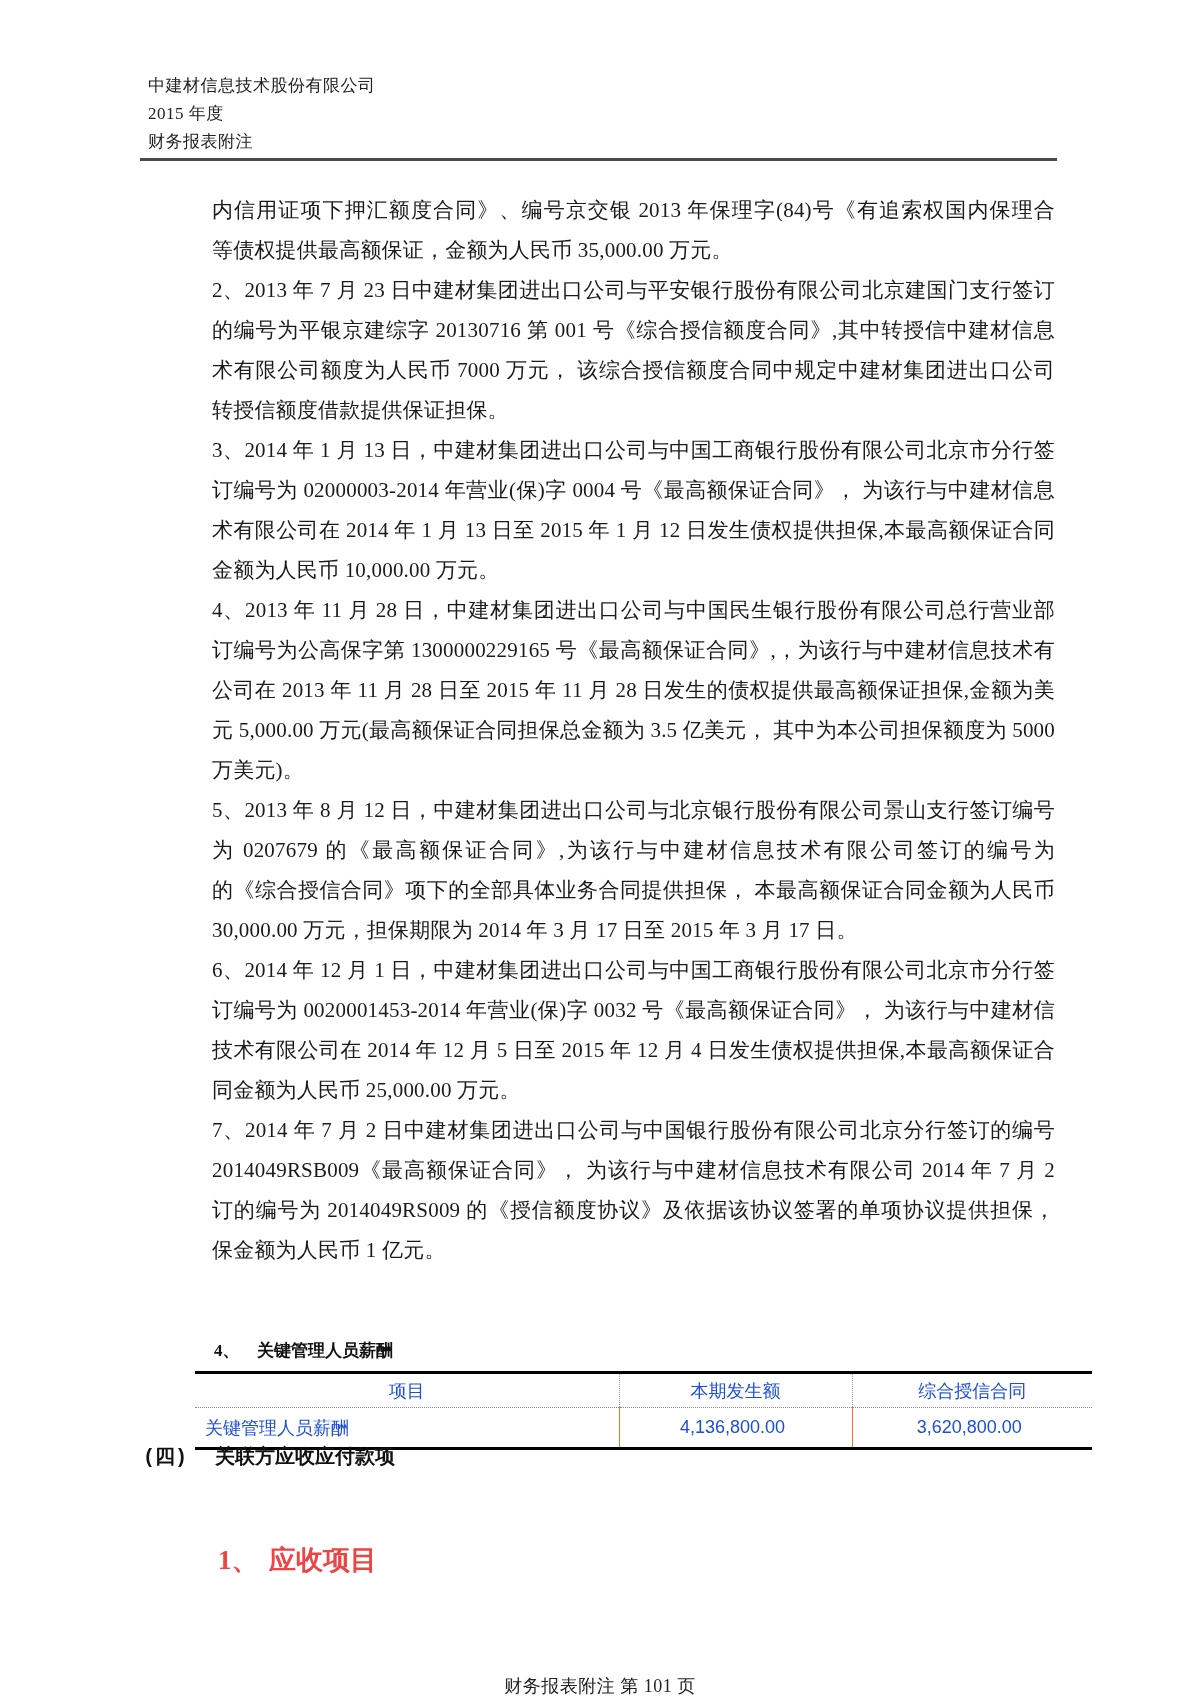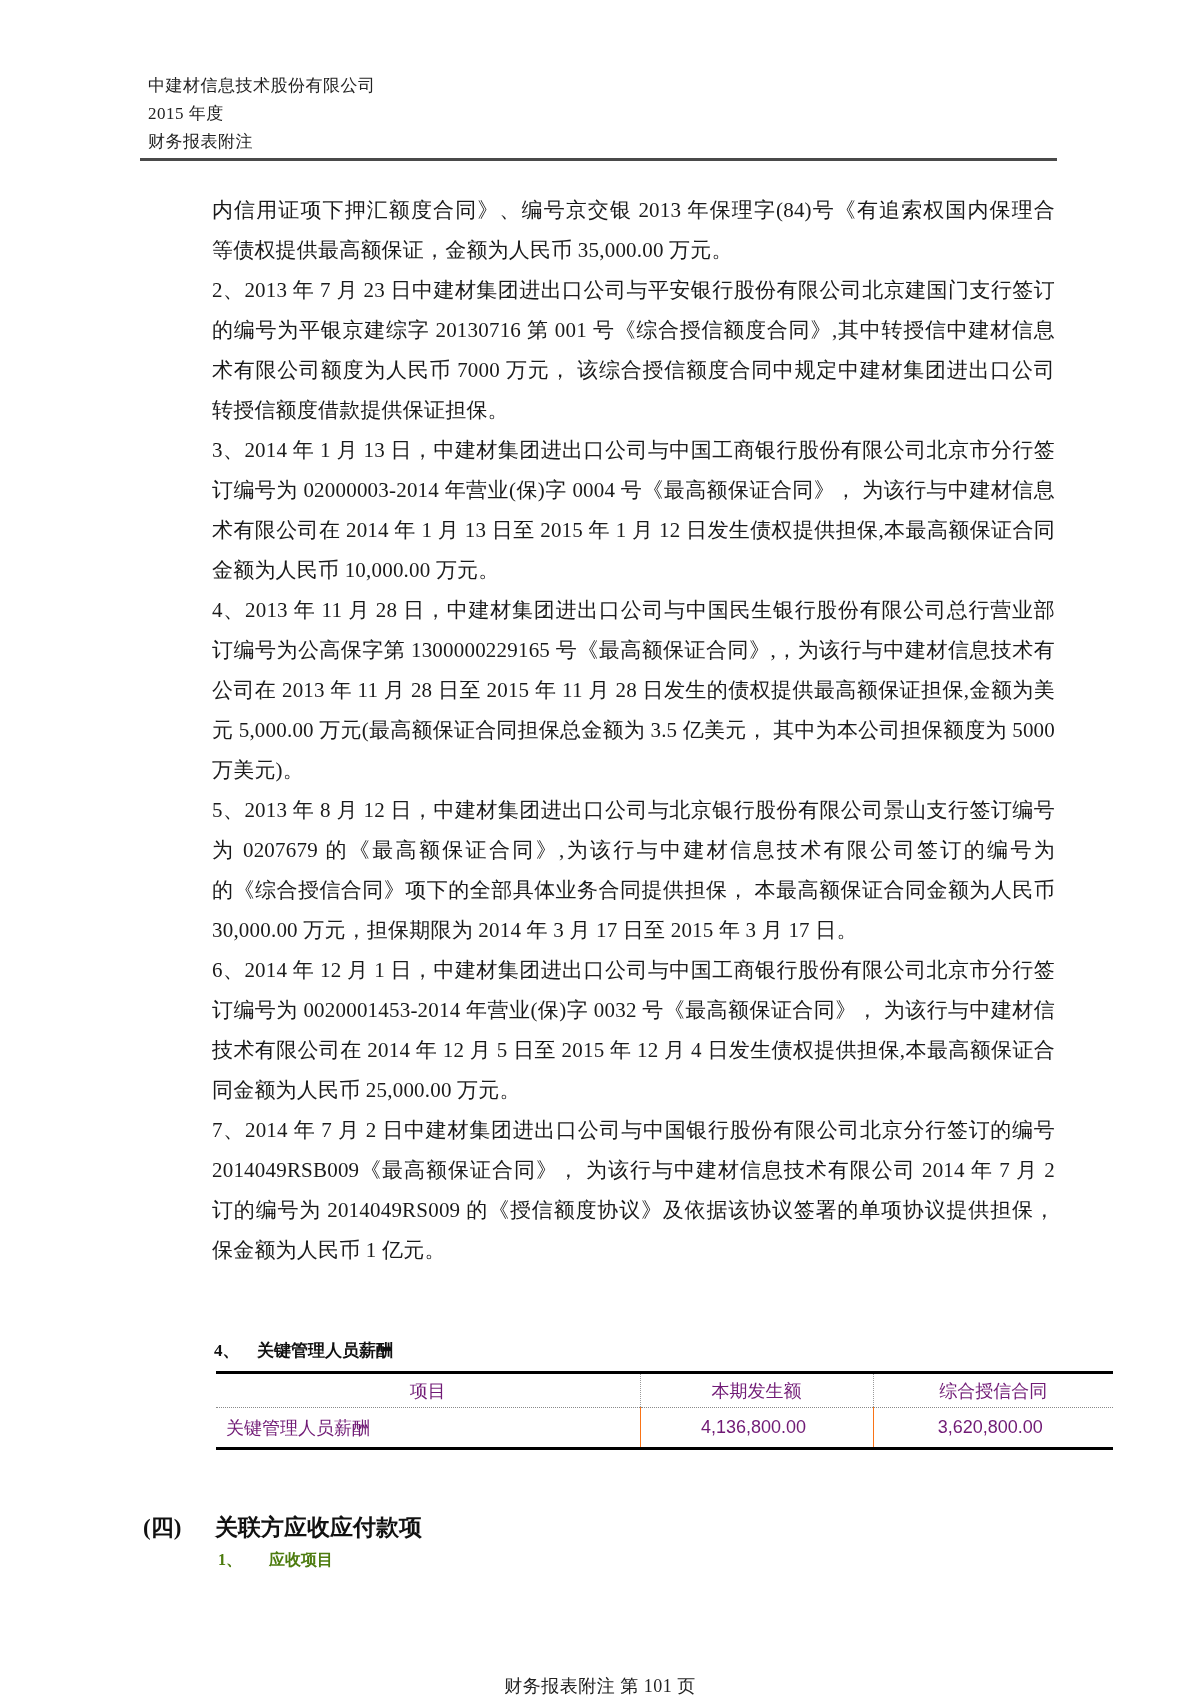--- a/index.html
+++ b/index.html
@@ -24,43 +24,43 @@
     text-align:justify;
     letter-spacing:.2px;
   }
   .bl.j{text-align-last:justify;white-space:normal;overflow:hidden;}
   .bl.last{text-align:left;text-align-last:left;}
   
   .sec4head{position:absolute;left:214px;top:1337px;height:28px;line-height:28px;
     font-size:17px;font-weight:bold;color:#111;}
   .sec4head .hnum{display:inline-block;min-width:43px;}
   .kmtable{
-    position:absolute;left:216px;top:1371px;width:897px;
+    position:absolute;left:195px;top:1371px;width:897px;
     border-collapse:collapse;table-layout:fixed;
     border-top:3px solid #000;border-bottom:3px solid #000;
-    font-size:18px;color:#701a75;
+    font-size:18px;color:#1d4ed8;
   }
   .kmtable col.c1{width:424px;}
   .kmtable col.c2{width:233px;}
   .kmtable col.c3{width:240px;}
   .kmtable th{
     font-weight:normal;text-align:center;height:33px;
     border-bottom:1px dotted #8a8a8a;padding:0 6px;
   }
   .kmtable th + th{border-left:1px dotted #9a9a9a;text-align:center;}
   .kmtable td{height:39px;padding:0 6px;font-size:19px;}
   .kmtable td + td{border-left:1px solid #f97316;text-align:center;padding-right:12px;
     font-family:"Liberation Sans","DejaVu Sans",sans-serif;font-size:18px;}
   .kmtable td.item{text-align:left;padding-left:10px;font-size:18px;}
   
-  .secSi{position:absolute;left:143px;top:1514px;height:28px;line-height:28px;
-    font-size:23px;font-weight:bold;color:#111;}
+  .secSi{position:absolute;left:143px;top:1444px;height:28px;line-height:28px;
+    font-size:20px;font-weight:bold;color:#111;font-family:Liberation Mono, monospace;}
   .secSi .hnum{display:inline-block;min-width:72px;}
   .secSi1{position:absolute;left:218px;top:1546px;height:28px;line-height:28px;
-    font-size:16px;font-weight:bold;color:#4d7c0f;}
+    font-size:27px;font-weight:bold;color:#ef4444;}
   .secSi1 .hnum{display:inline-block;min-width:51px;}
   
   .pagefooter{position:absolute;left:0;top:1654px;width:1200px;text-align:center;
     font-size:18px;color:#222;letter-spacing:.5px;margin-top:20px;}
 </style>
 </head>
 <body>
 
 <div class="page">
 

